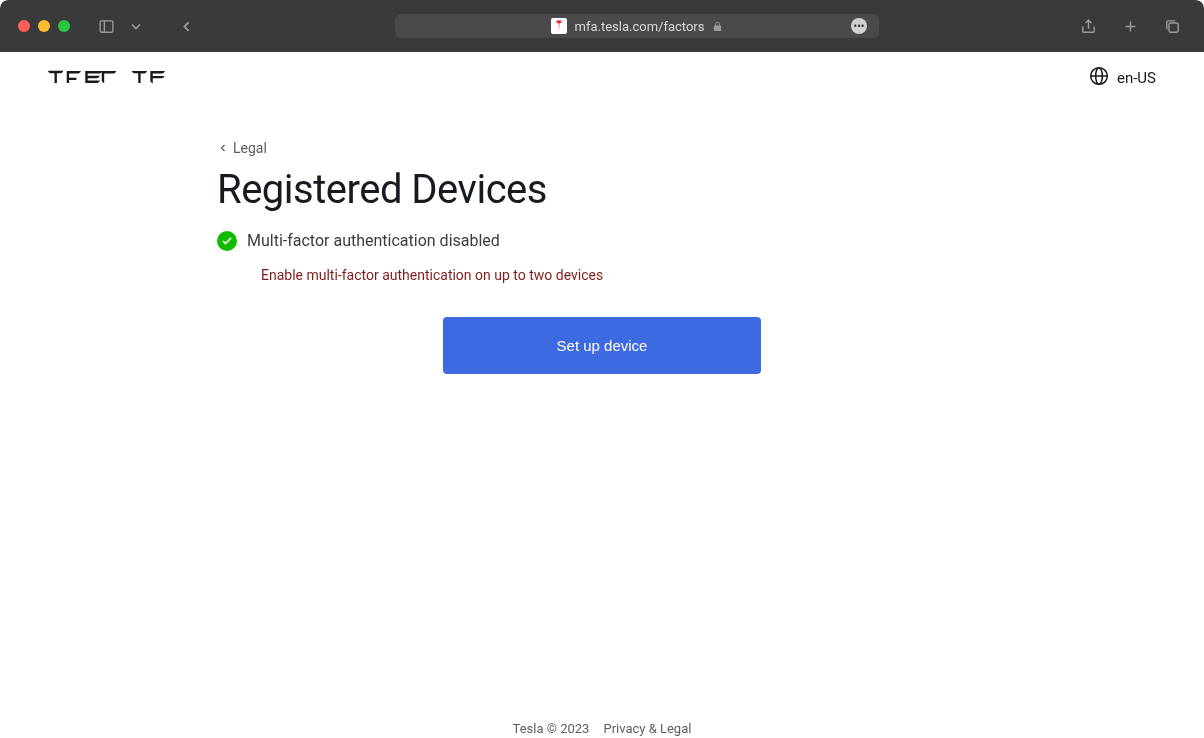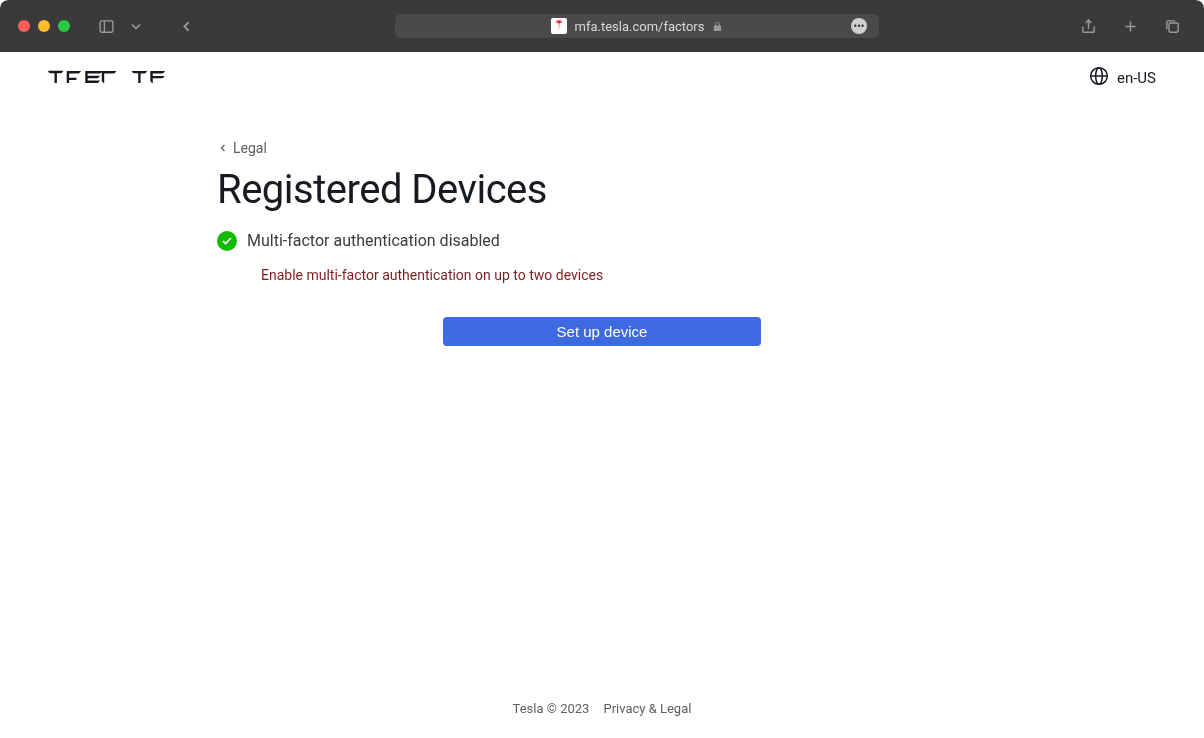--- a/index.html
+++ b/index.html
@@ -190,32 +190,32 @@
       margin-left: 44px;
     }
     .setup-button {
       display: block;
       width: 318px;
       margin: 0 auto;
       background: #3e6ae1;
       color: #fff;
       border: none;
       border-radius: 4px;
-      padding: 6px 0;
+      padding: 20px 0;
       font-size: 15px;
       font-weight: 500;
       cursor: pointer;
       text-align: center;
       transform: translateX(110px);
     }
     .footer {
       display: flex;
       justify-content: center;
       gap: 14px;
-      padding-bottom: 22px;
+      padding-bottom: 2px;
       color: #5c5e62;
       font-size: 13px;
     }
     .footer span { cursor: pointer; }
   </style>
 </head>
 <body>
 
 <div class="browser-chrome">
   <div class="traffic-lights">

